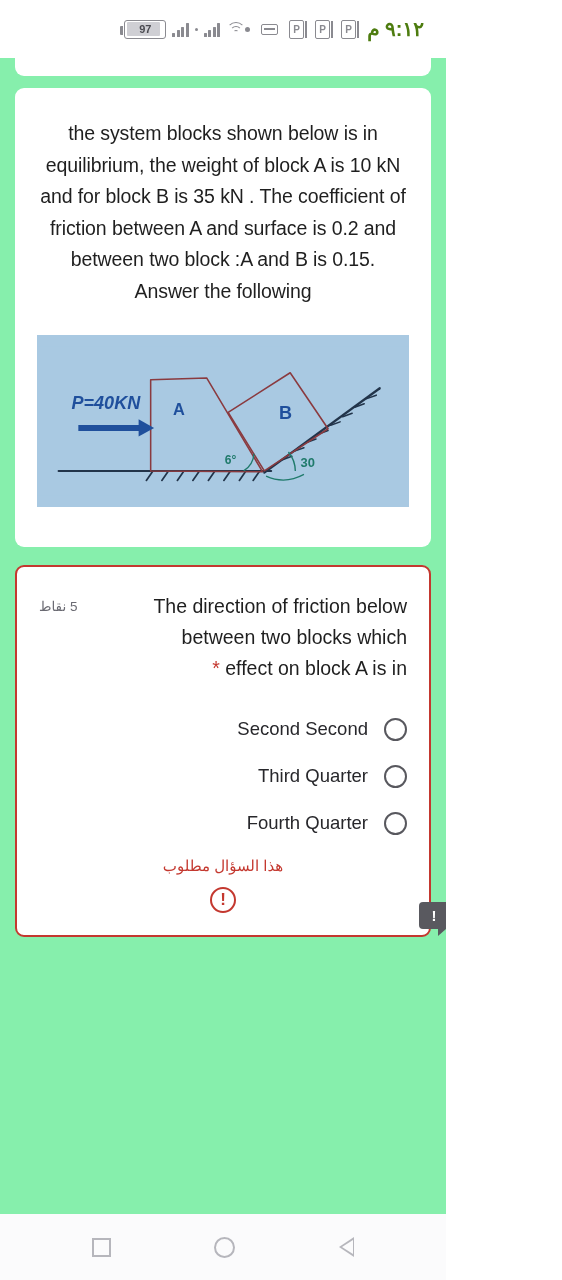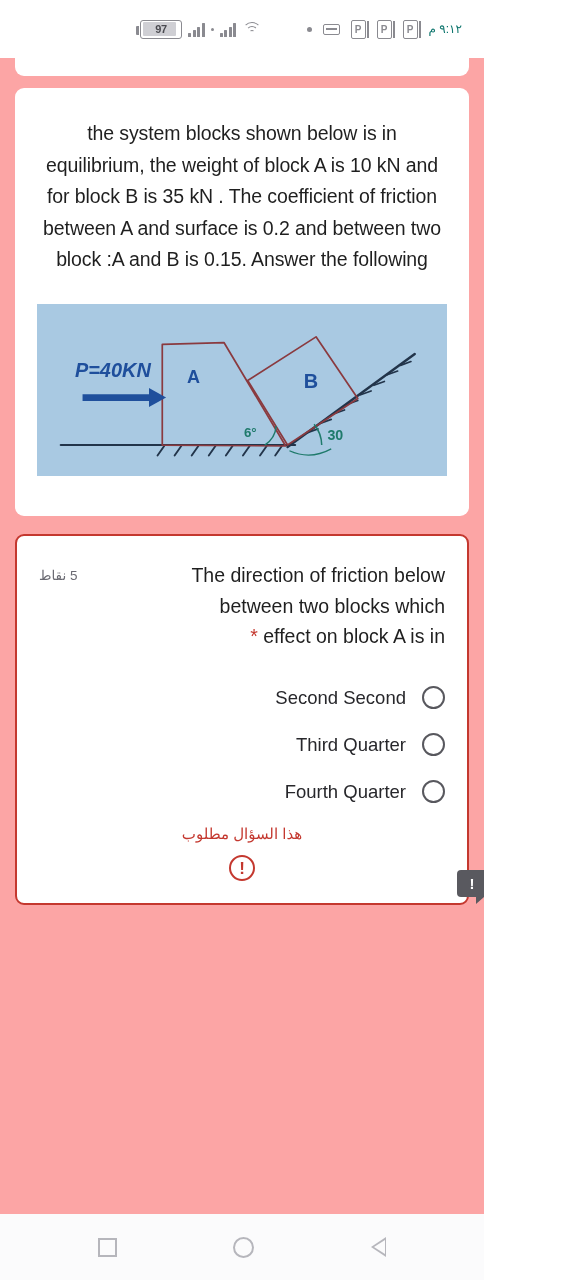--- a/index.html
+++ b/index.html
@@ -4,21 +4,21 @@
 <style>
   * { margin:0; padding:0; box-sizing:border-box; }
   html, body {
     width:562px; height:1280px;
     background:#ffffff;
     font-family:"Liberation Sans", sans-serif;
     overflow:hidden;
   }
   #screen {
     position:relative;
-    width:484px; height:1280px;
+    width:446px; height:1280px;
     background:#eeebf5;
     display:flex; flex-direction:column;
   }
 
   
   .statusbar {
     height:58px; flex:0 0 58px;
     background:#ffffff;
     display:flex; align-items:center; justify-content:flex-end;
     padding:0 22px 0 0;
@@ -60,26 +60,26 @@
     width:15px; height:19px; position:relative;
     border:1.7px solid #8a8a90; border-radius:2px;
     display:flex; align-items:center; justify-content:center;
     font-size:10px; color:#8a8a90; font-weight:bold;
   }
   .ppt-icon::after{ content:""; position:absolute; right:-4px; top:0; bottom:0;
     width:2px; background:#8a8a90; }
   .card-icon { width:17px; height:11px; border:1.7px solid #8a8a90; border-radius:2px; position:relative;}
   .card-icon::after{ content:""; position:absolute; left:2px; right:2px; top:3px; height:2px; background:#8a8a90;}
   .small-dot { width:5px; height:5px; border-radius:50%; background:#8a8a90; }
-  .time { font-size:12px; color:#0f766e; direction:rtl; white-space:nowrap; }
+  .time { font-size:20px; color:#4d7c0f; direction:rtl; white-space:nowrap;font-weight:bold; }
 
   
   .content {
     flex:1; position:relative; overflow:hidden;
-    background:#fca5a5;
+    background:#86efac;
     padding:0 15px;
   }
   .card {
     background:#ffffff;
     border-radius:9px;
     width:100%;
   }
   .card-prev {
     height:18px;
     border-radius:0 0 9px 9px;

